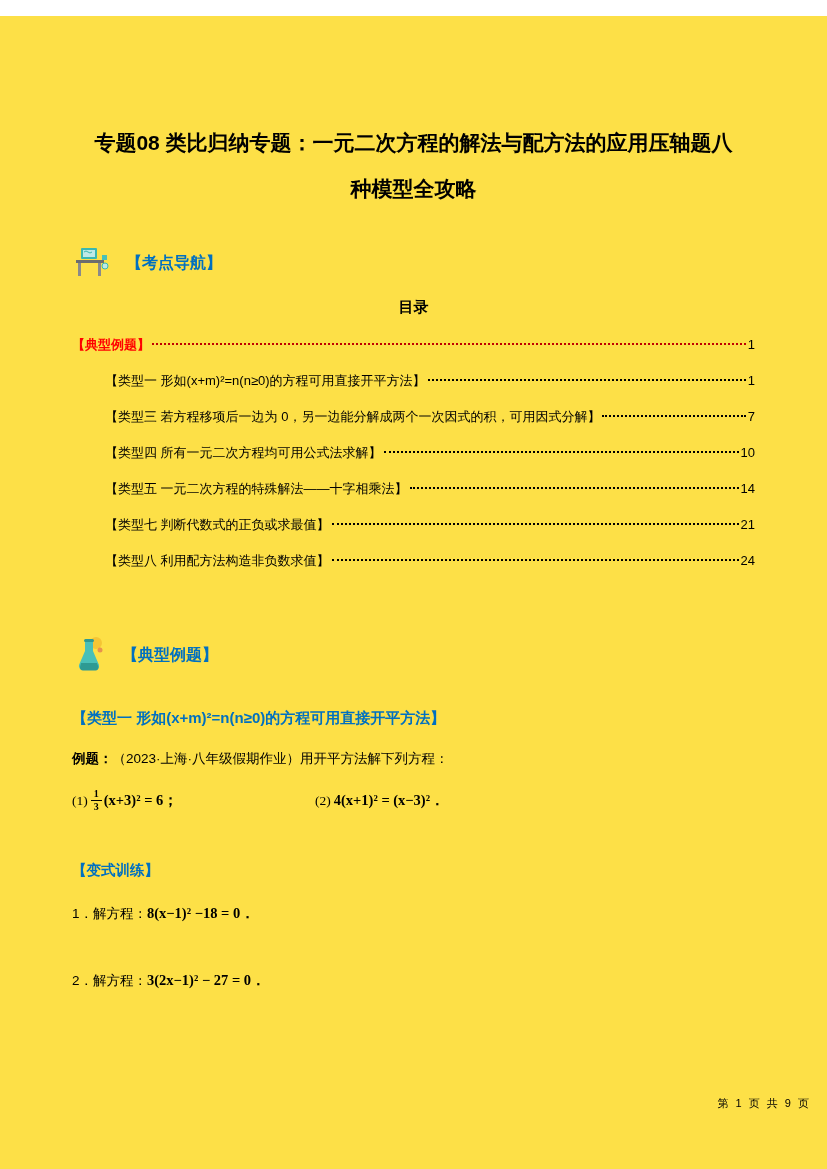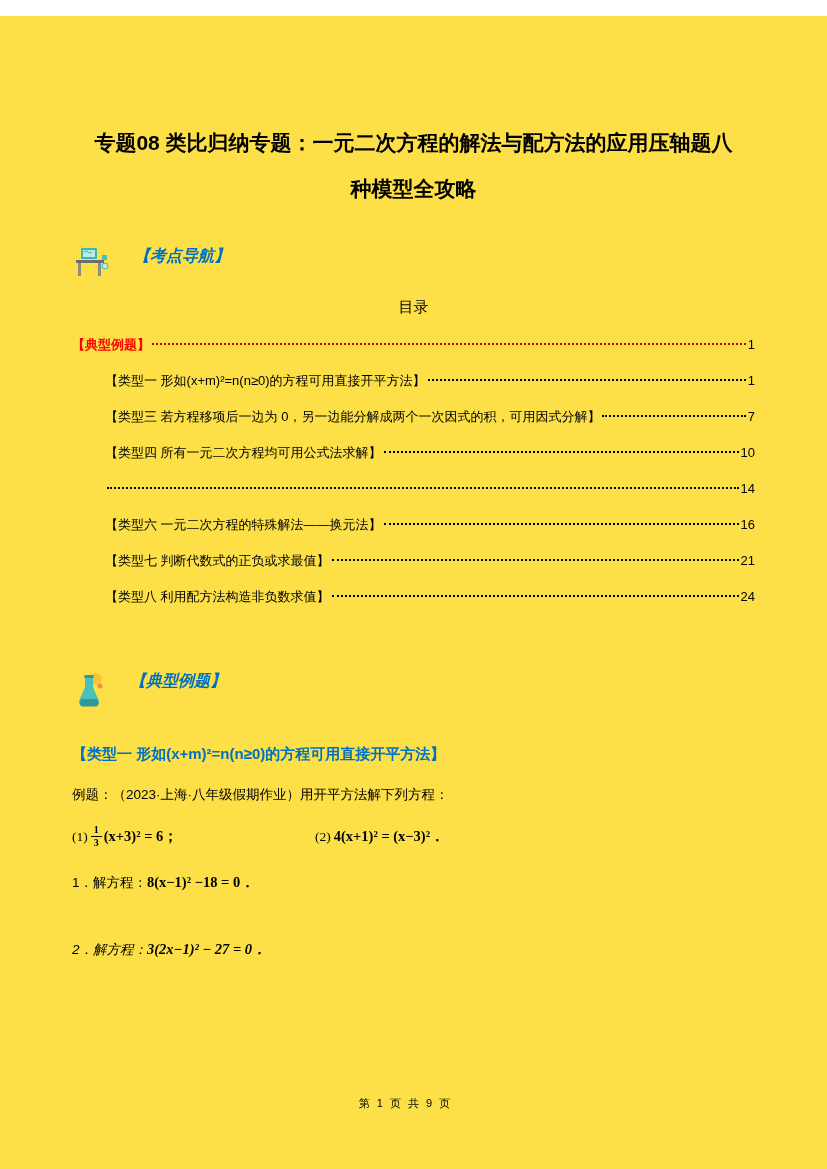--- a/index.html
+++ b/index.html
@@ -21,37 +21,36 @@
     text-align: center;
     font-size: 21px;
     font-weight: bold;
     line-height: 46px;
     color: #000;
   }
 
   
   .icon-heading-row {
     display: flex;
-    align-items: flex-start;
-    gap: 22px;
+    align-items: center;
+    gap: 14px;
     margin-top: 34px;
-    font-style: italic;
   }
   .icon-heading-row .svg-icon { flex: 0 0 auto; }
   .blue-heading {
     color: #0070C0;
     font-weight: bold;
     font-size: 16px;
     padding-bottom: 4px;
   }
 
   
   .toc-title {
     text-align: center;
-    font-weight: normal;
+    font-weight: bold;
     font-size: 15px;
     margin-top: 14px;
   }
   .toc-list { margin-top: 10px; }
   .toc-row {
     display: flex;
     align-items: baseline;
     font-size: 13px;
     height: 36px;
     line-height: 36px;
@@ -74,21 +73,21 @@
   .type-heading {
     color: #0070C0;
     font-weight: bold;
     font-size: 15px;
     margin-top: 30px;
   }
   .example-line {
     margin-top: 22px;
     font-size: 13.5px;
   }
-  .example-line .bold-label { font-weight: normal; text-align: center; }
+  .example-line .bold-label { font-weight: bold; text-align: center; }
 
   .equation-row {
     display: flex;
     margin-top: 20px;
     font-size: 13.5px;
   }
   .eq-cell { display: flex; align-items: center; }
   .eq-cell.first { width: 243px; }
   .math {
     font-family: "Liberation Serif", serif;
@@ -113,29 +112,29 @@
   .subheading-blue {
     color: #0070C0;
     font-weight: bold;
     font-size: 14.5px;
     margin-top: 48px;
   }
   .exercise-line {
     margin-top: 24px;
     font-size: 13.5px;
   }
-  .exercise-line + .exercise-line { margin-top: 48px; font-style: italic; }
+  .exercise-line + .exercise-line { margin-top: 48px; }
 
   
   .footer {
     position: absolute;
     left: 0;
     right: 16px;
     bottom: 72px;
-    text-align: center;
+    text-align: right;
     font-size: 11px;
     letter-spacing: 2px;
     color: #000;
   }
 </style>
 </head>
 <body>
 
 <div class="page">
   <div class="content">
@@ -184,29 +183,25 @@
         <span class="toc-page">7</span>
       </div>
 
       <div class="toc-row toc-indent">
         <span class="toc-label">【类型四 所有一元二次方程均可用公式法求解】</span>
         <span class="toc-dots"></span>
         <span class="toc-page">10</span>
       </div>
 
       <div class="toc-row toc-indent">
+        <span class="toc-label">【类型五 一元二次方程的特殊解法——十字相乘法】</span>
         <span class="toc-dots"></span>
         <span class="toc-page">14</span>
       </div>
 
-      <div class="toc-row toc-indent">
-        <span class="toc-label">【类型六 一元二次方程的特殊解法——换元法】</span>
-        <span class="toc-dots"></span>
-        <span class="toc-page">16</span>
-      </div>
 
       <div class="toc-row toc-indent">
         <span class="toc-label">【类型七 判断代数式的正负或求最值】</span>
         <span class="toc-dots"></span>
         <span class="toc-page">21</span>
       </div>
 
       <div class="toc-row toc-indent">
         <span class="toc-label">【类型八 利用配方法构造非负数求值】</span>
         <span class="toc-dots"></span>
@@ -242,20 +237,21 @@
           <span class="den">3</span>
         </span>
         <span class="math">(x+3)² = 6；</span>
       </div>
       <div class="eq-cell">
         <span class="eq-label">(2)</span>
         <span class="math">4(x+1)² = (x−3)²．</span>
       </div>
     </div>
 
+    <div class="subheading-blue">【变式训练】</div>
 
     <div class="exercise-line">
       <span>1．</span><span>解方程：</span><span class="math">8(x−1)² −18 = 0．</span>
     </div>
 
     <div class="exercise-line">
       <span>2．</span><span>解方程：</span><span class="math">3(2x−1)² − 27 = 0．</span>
     </div>
 
   </div>

